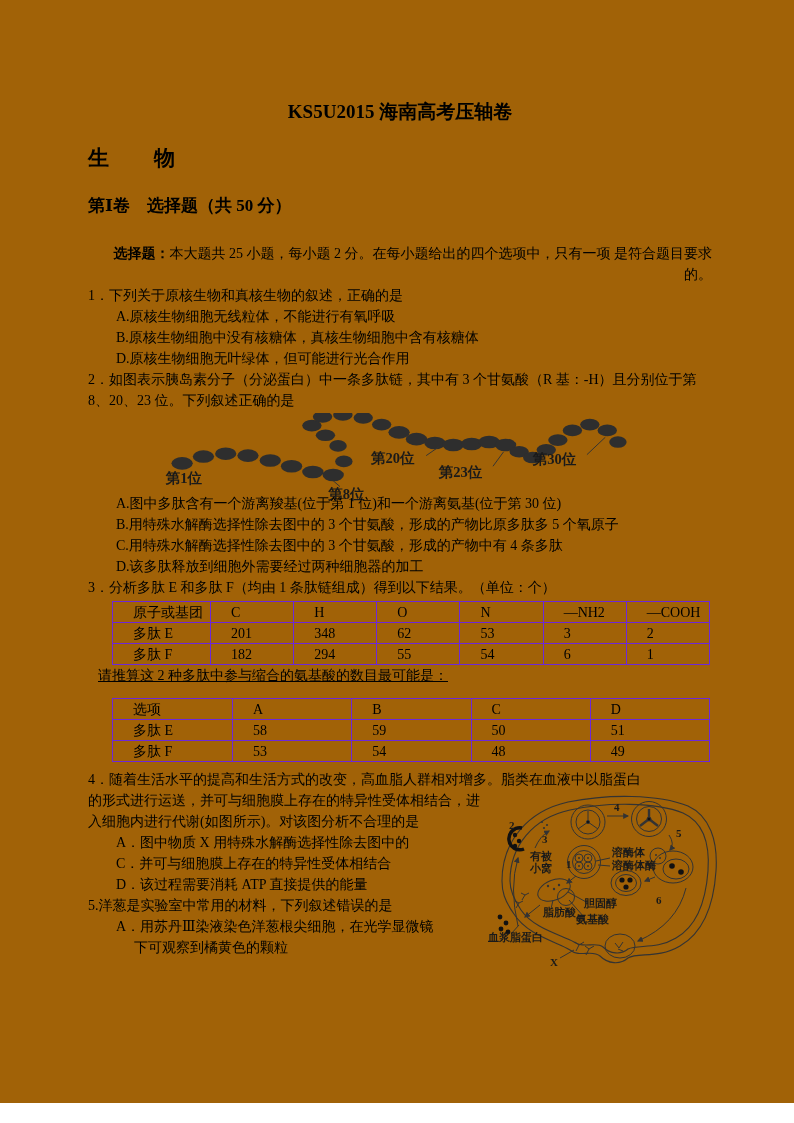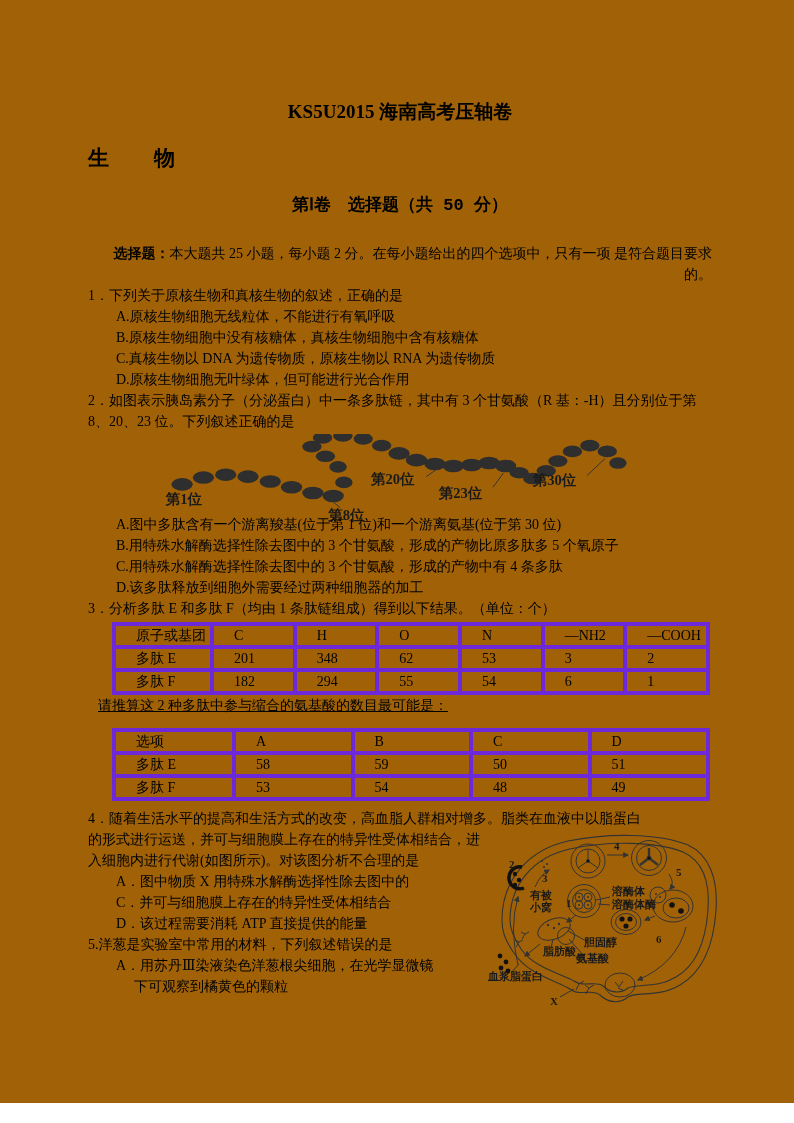--- a/index.html
+++ b/index.html
@@ -12,29 +12,29 @@
     color: #000;
     font-family: "Liberation Serif", "DejaVu Serif", serif;
     font-size: 14px;
     line-height: 21px;
     padding: 100px 82px 0 88px;
     overflow: hidden;
   }
   p { margin: 0; }
   .title   { text-align:center; font-weight:bold; font-size:19px; line-height:23px; margin-bottom:23px; }
   .subject { text-align:left; font-weight:bold; font-size:21px; line-height:24px; margin-bottom:25px; letter-spacing:1px; }
-  .section { text-align:center; font-weight:bold; font-size:17px; line-height:21px; margin-bottom:27px;font-family:Liberation Mono, monospace; }
+  .section { font-weight:bold; font-size:17px; line-height:21px; margin-bottom:27px; }
   .intro   { text-indent:14px;text-align:right; }
   .intro b { font-weight:bold; }
   .opt  { padding-left:28px; }
   .cont { padding-left:46px; }
   .indent10 { padding-left:10px;text-decoration:underline; }
   .chain-fig { margin:2px 0 0 45px; height:80px; }
   table { border-collapse: collapse; margin-left:24px; table-layout:fixed; }
-  td, th { border:4px solid #6d28d9; font-weight:normal; text-align:left; padding:0 20px; height:21px; font-size:14px; line-height:19px; white-space:nowrap; overflow:hidden; }
+  td, th { border:1px solid #6d28d9; font-weight:normal; text-align:left; padding:0 20px; height:21px; font-size:14px; line-height:19px; white-space:nowrap; overflow:hidden; }
   .t1 { width:598px; margin-top:3px; }
   .t1 .c0 { width:98px; }
   .t2 { width:598px; margin-top:12px; margin-bottom:7px; }
   .t2 .c0 { width:120px; }
   .q4wrap { overflow:visible; }
   .cell-fig { float:right; width:236px; height:186px; margin:-4px -12px 0 4px; }
   svg text { font-family:"Liberation Serif","DejaVu Serif",serif; }
   .figlabel { font-size:15px; font-weight:bold; fill:#1a1a1a; }
   .celltxt  { font-size:11px; font-weight:bold; fill:#1a1a1a; }
   .cellnum  { font-size:11px; font-weight:bold; fill:#1a1a1a; }
@@ -46,21 +46,20 @@
 
   <p class="title">KS5U2015 海南高考压轴卷</p>
   <p class="subject">生　　物</p>
   <p class="section">第Ⅰ卷　选择题（共 50 分）</p>
 
   <p class="intro"><b>选择题：</b><span>本大题共 25 小题，每小题 2 分。在每小题给出的四个选项中，只有一项 是符合题目要求的。</span></p>
 
   <p>1．下列关于原核生物和真核生物的叙述，正确的是</p>
   <p class="opt">A.原核生物细胞无线粒体，不能进行有氧呼吸</p>
   <p class="opt">B.原核生物细胞中没有核糖体，真核生物细胞中含有核糖体</p>
-  <p class="opt">C.真核生物以 DNA 为遗传物质，原核生物以 RNA 为遗传物质</p>
   <p class="opt">D.原核生物细胞无叶绿体，但可能进行光合作用</p>
 
   <p>2．如图表示胰岛素分子（分泌蛋白）中一条多肽链，其中有 3 个甘氨酸（R 基：-H）且分别位于第 8、20、23 位。下列叙述正确的是</p>
 
   <div class="chain-fig">
     <svg width="505" height="92" viewBox="0 0 510 95">
       <g fill="#2e2e2e">
         <ellipse cx="45" cy="52" rx="11" ry="6.5"></ellipse>
           <ellipse cx="67" cy="45" rx="11" ry="6.5"></ellipse>
           <ellipse cx="90" cy="42" rx="11" ry="6.5"></ellipse>

